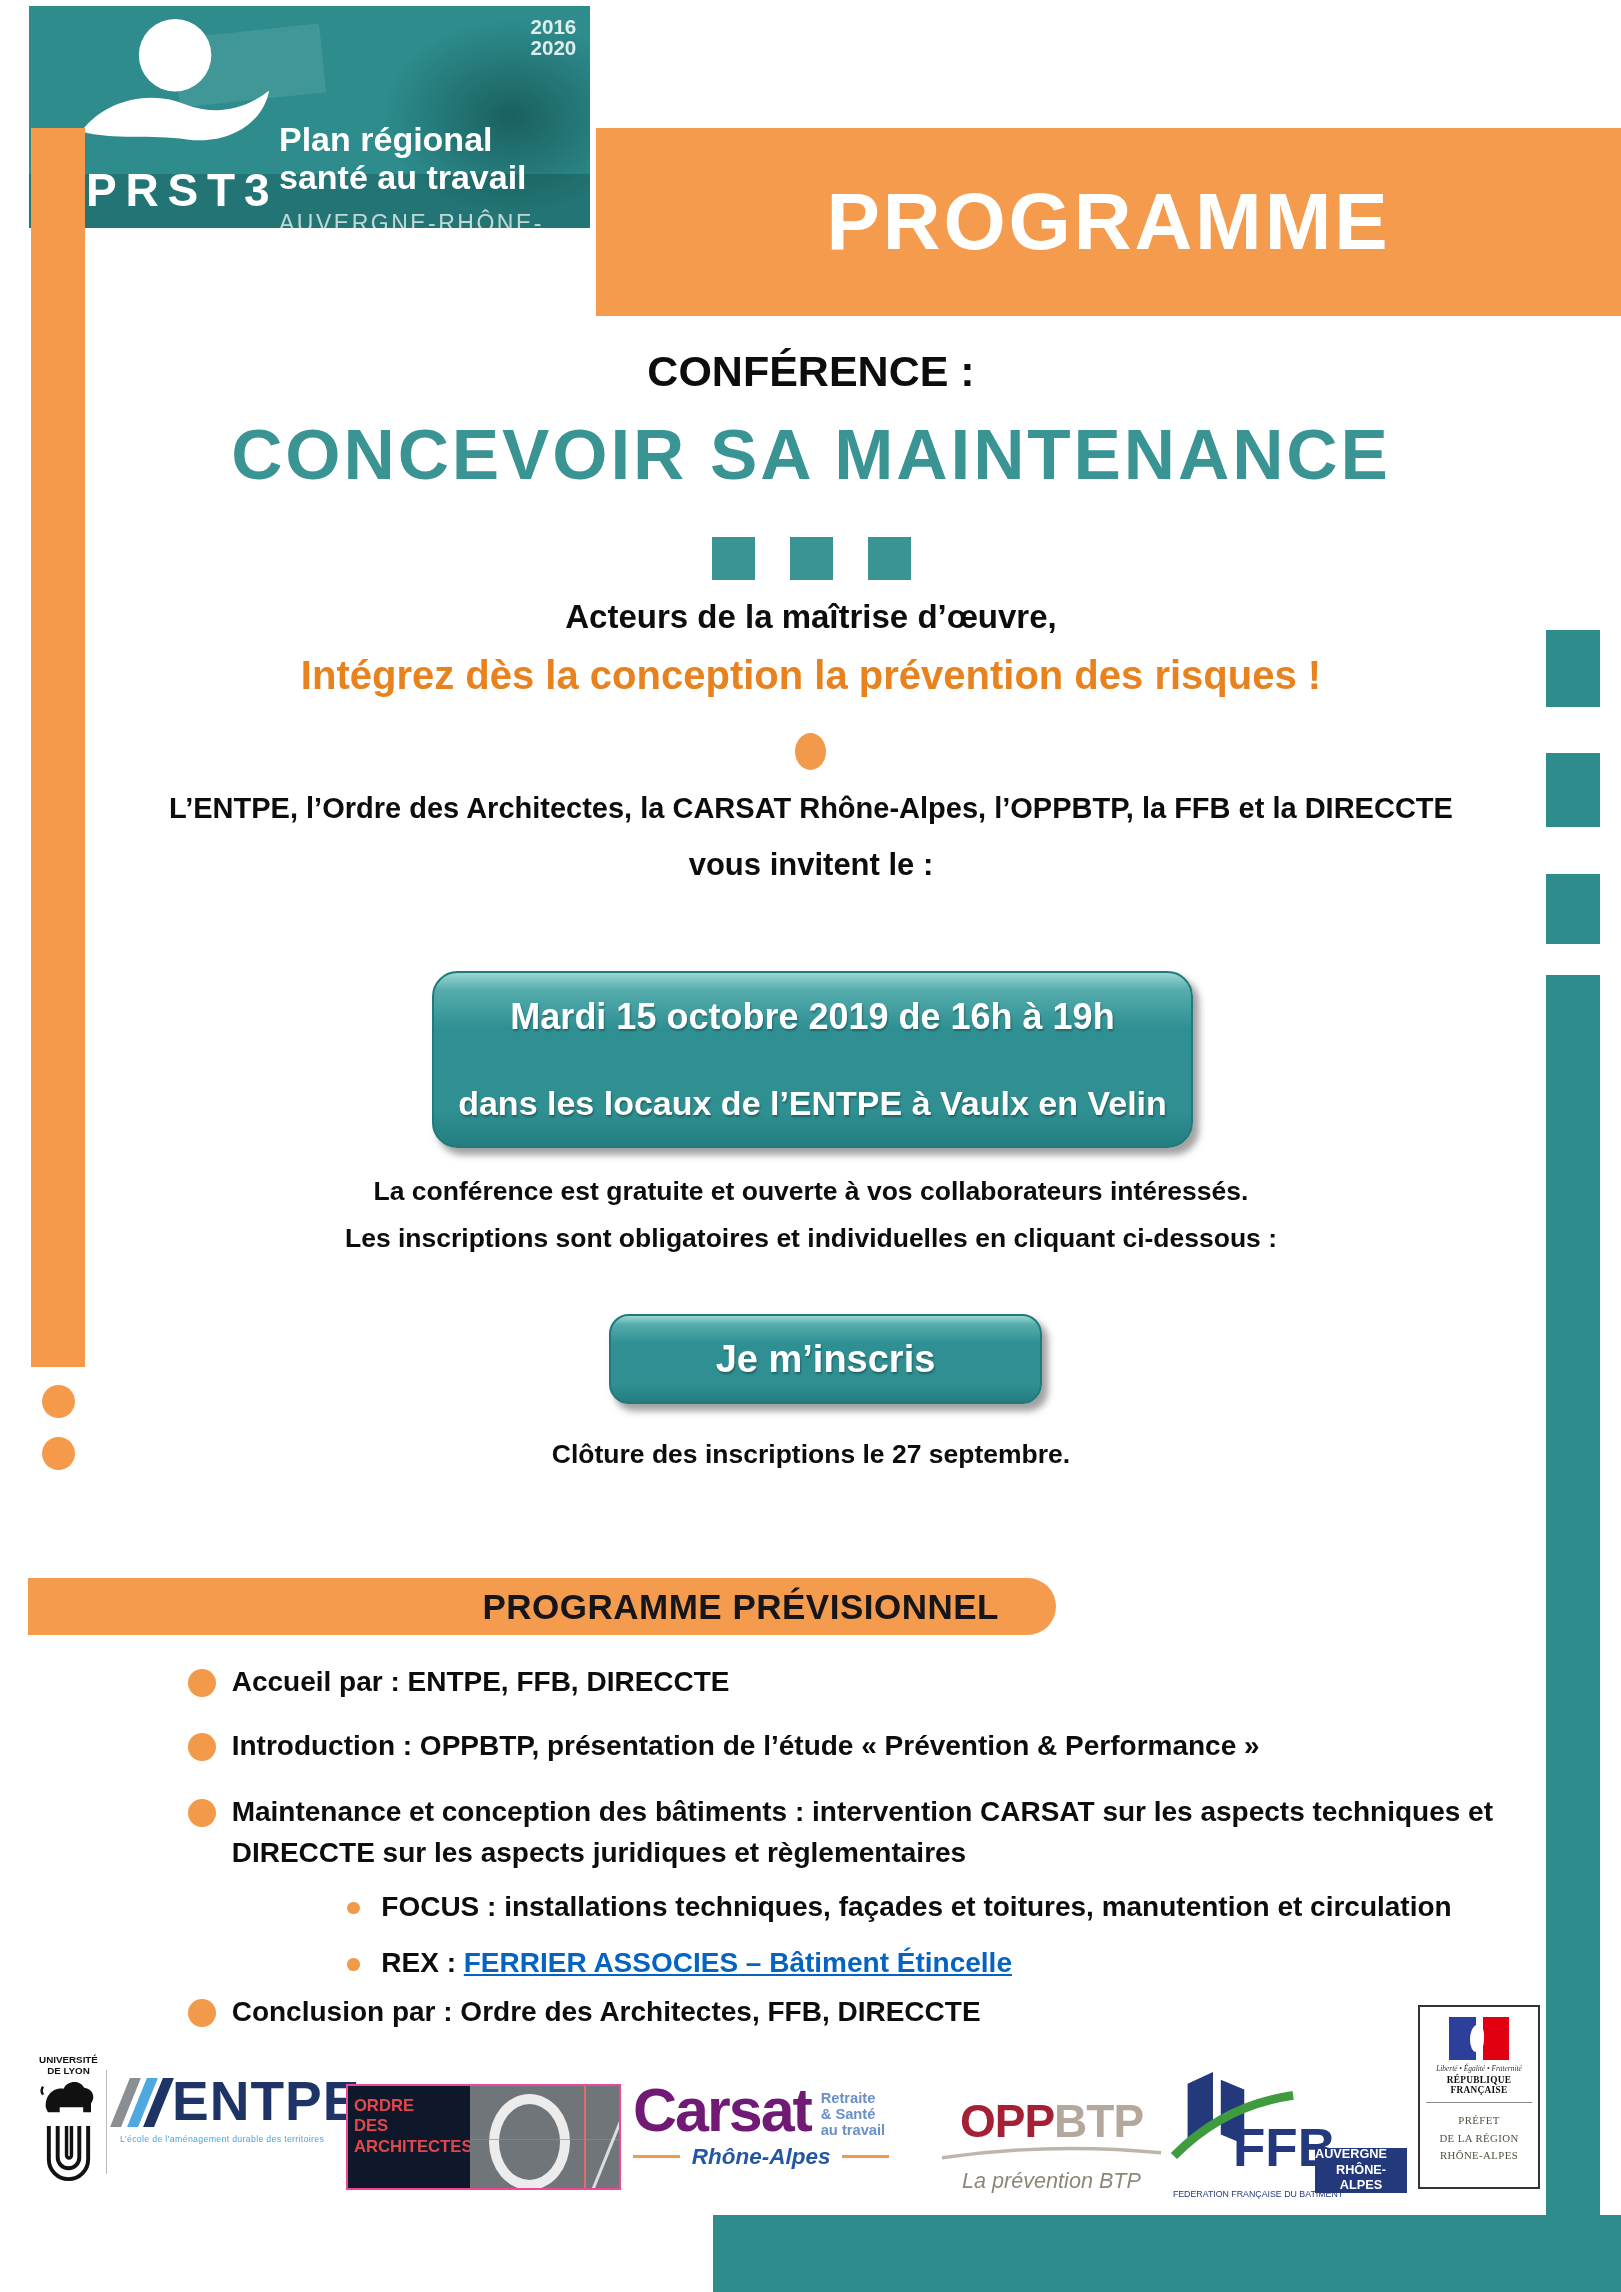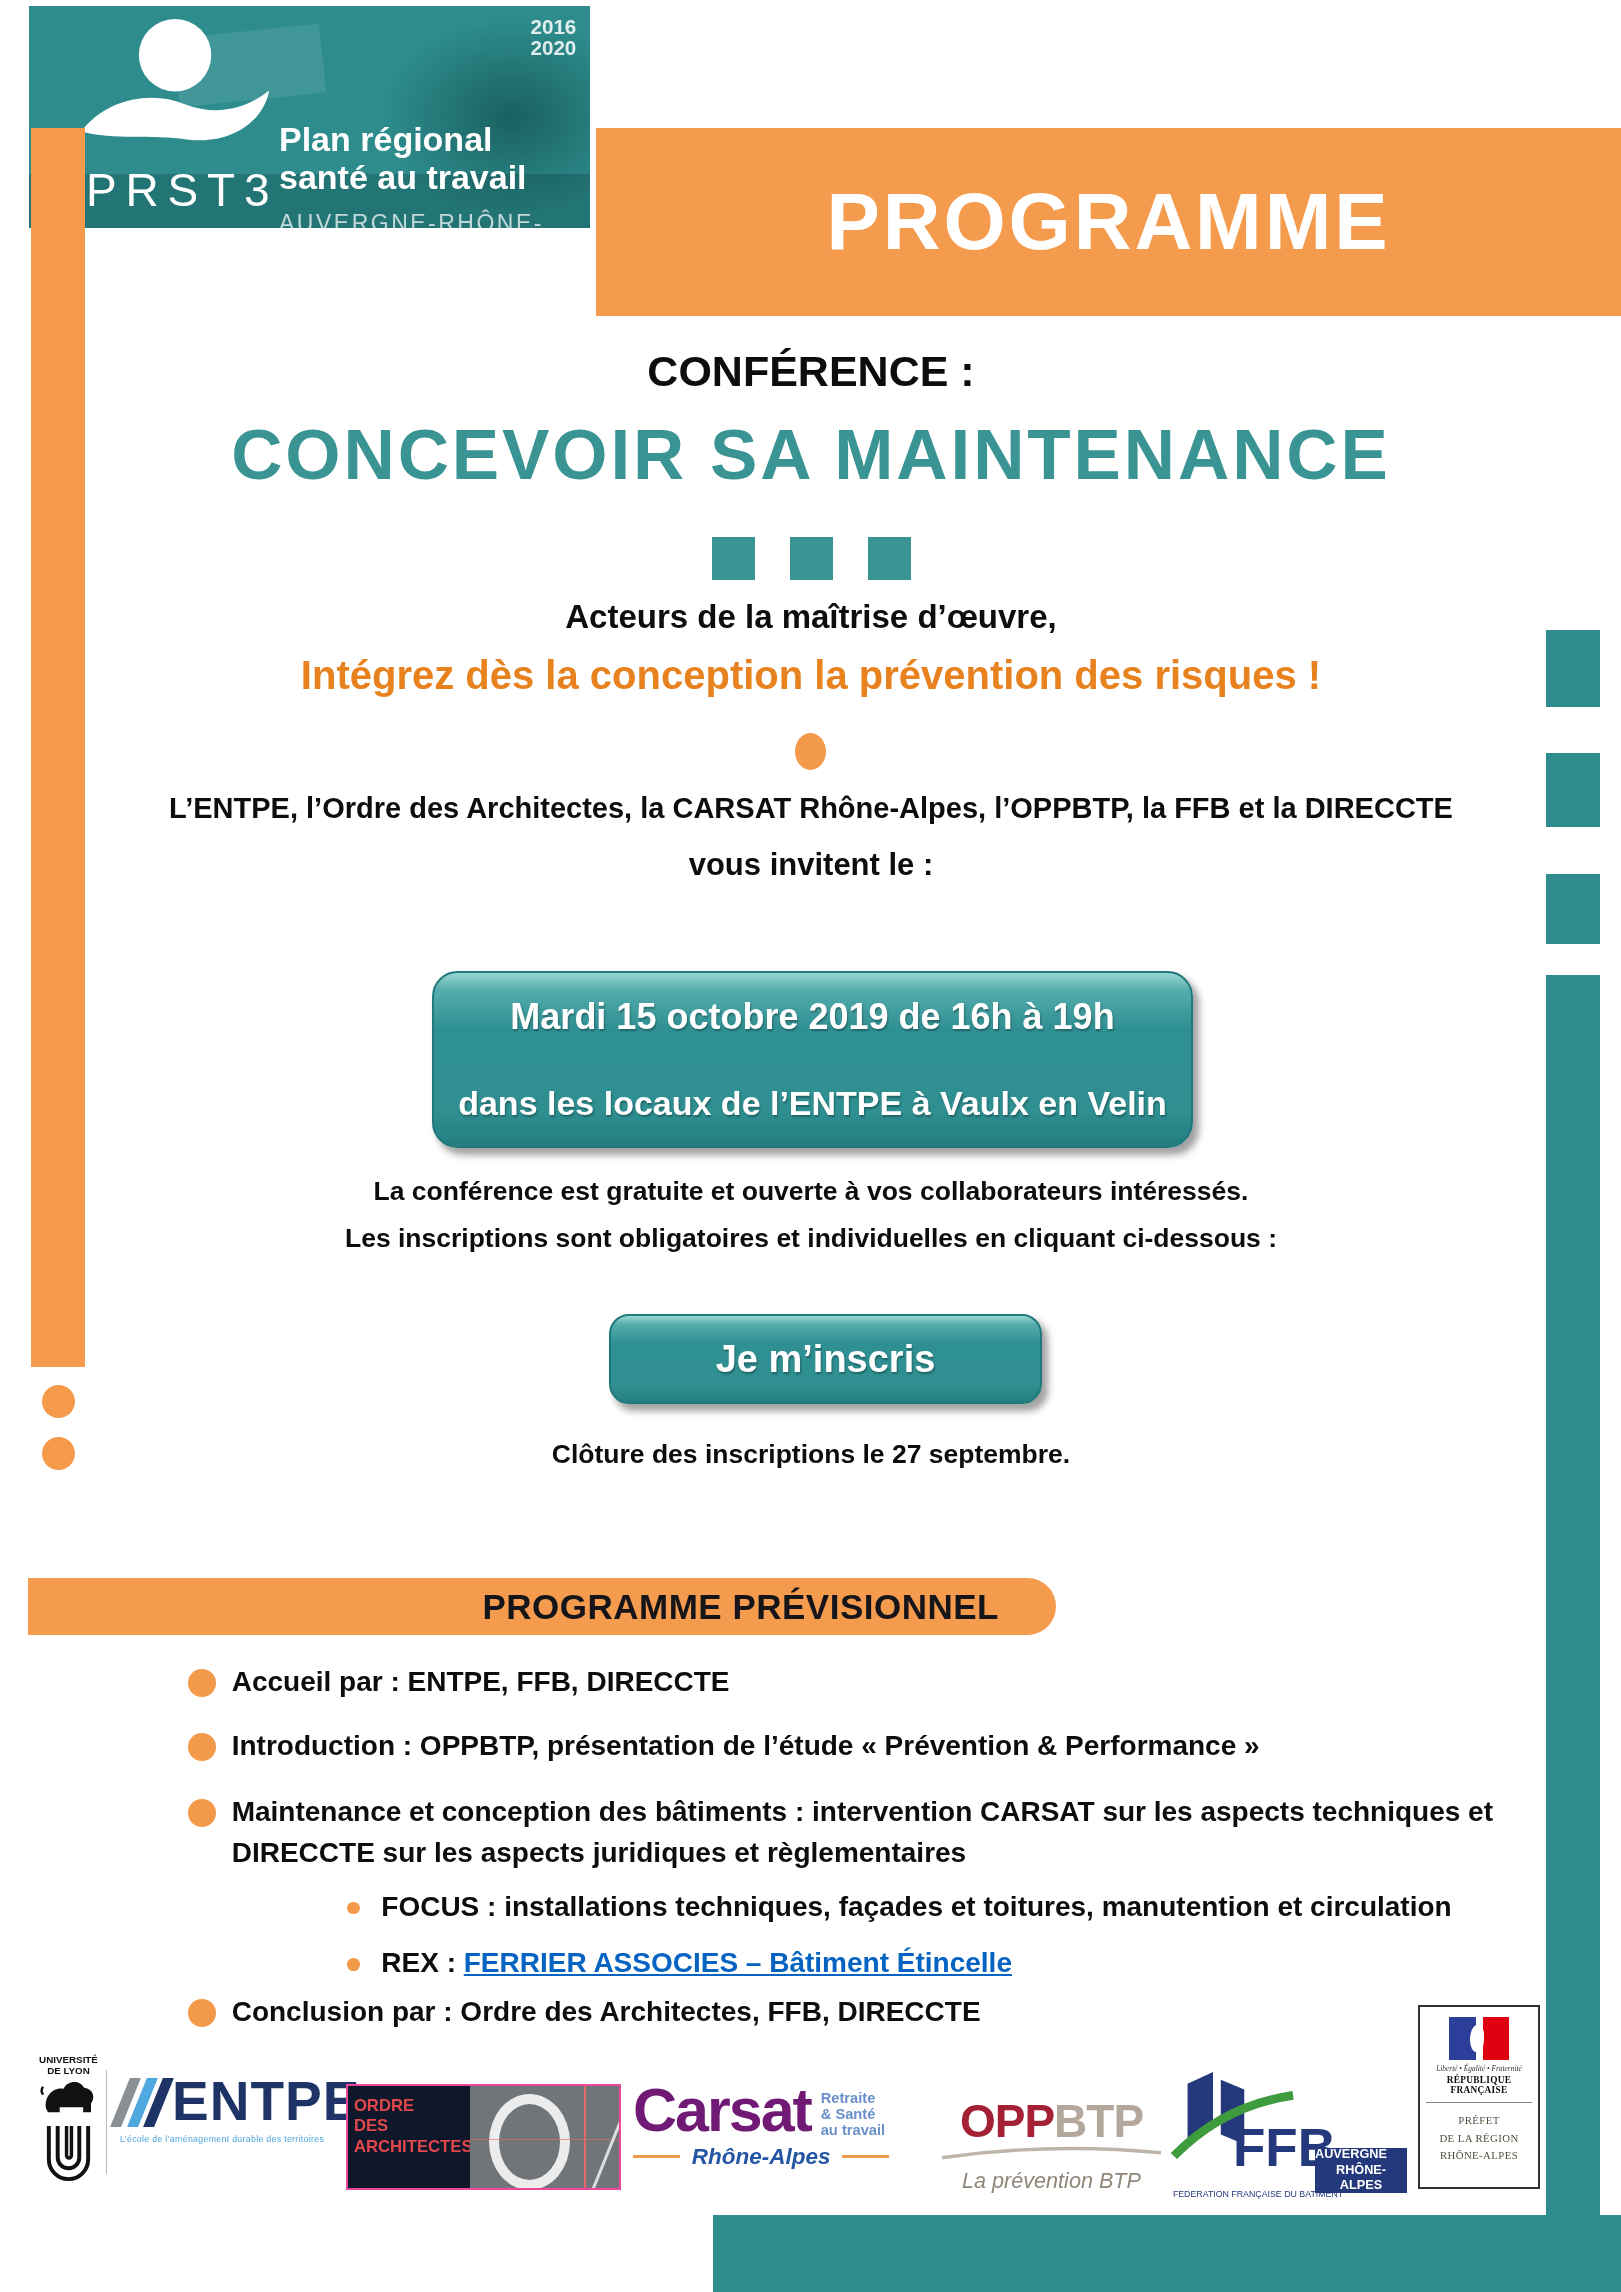--- a/index.html
+++ b/index.html
@@ -7,21 +7,21 @@
         font-family:"Liberation Sans",sans-serif;color:#0d0d0d;}
   .abs{position:absolute;}
 
   
   .logo-block{left:29px;top:5.9px;width:561px;height:222px;background:#2e8c8c;overflow:hidden;}
   .ph1{position:absolute;right:0;top:0;width:225px;height:222px;
        background:radial-gradient(ellipse at 65% 50%, rgba(10,60,60,.55), rgba(10,60,60,0) 62%);}
   .ph2{position:absolute;left:0;bottom:0;width:100%;height:54px;background:rgba(8,55,55,.28);}
   .ph3{position:absolute;left:147px;top:25.5px;width:147px;height:69px;background:rgba(235,255,255,.10);transform:rotate(-6deg);}
   .prst-icon{left:44px;top:9.8px;}
-  .prst-text{left:57px;top:157px;font-size:46px;font-weight:400;color:#fff;letter-spacing:8.8px;}
+  .prst-text{left:57px;top:157px;font-size:46px;font-weight:700;color:#fff;letter-spacing:8.8px;}
   .plan-text{left:250px;top:114px;color:#fff;line-height:1.12;}
   .plan-text .b{font-size:34px;font-weight:bold;}
   .plan-text .r{font-size:23px;font-weight:400;letter-spacing:2.5px;color:rgba(255,255,255,.72);margin-top:15px;}
   .years{right:13.7px;top:9.8px;text-align:right;font-size:20.6px;font-weight:bold;color:rgba(255,255,255,.85);line-height:1.02;}
 
   .invitation-band{left:596px;top:128px;width:1025px;height:188px;background:#f59b4d;
                    display:flex;align-items:center;justify-content:center;}
   .invitation-band span{color:#fff;font-size:80px;font-weight:bold;letter-spacing:2.9px;}
 
   .left-bar{left:31px;top:128px;width:54px;height:1239px;background:#f5994b;}

